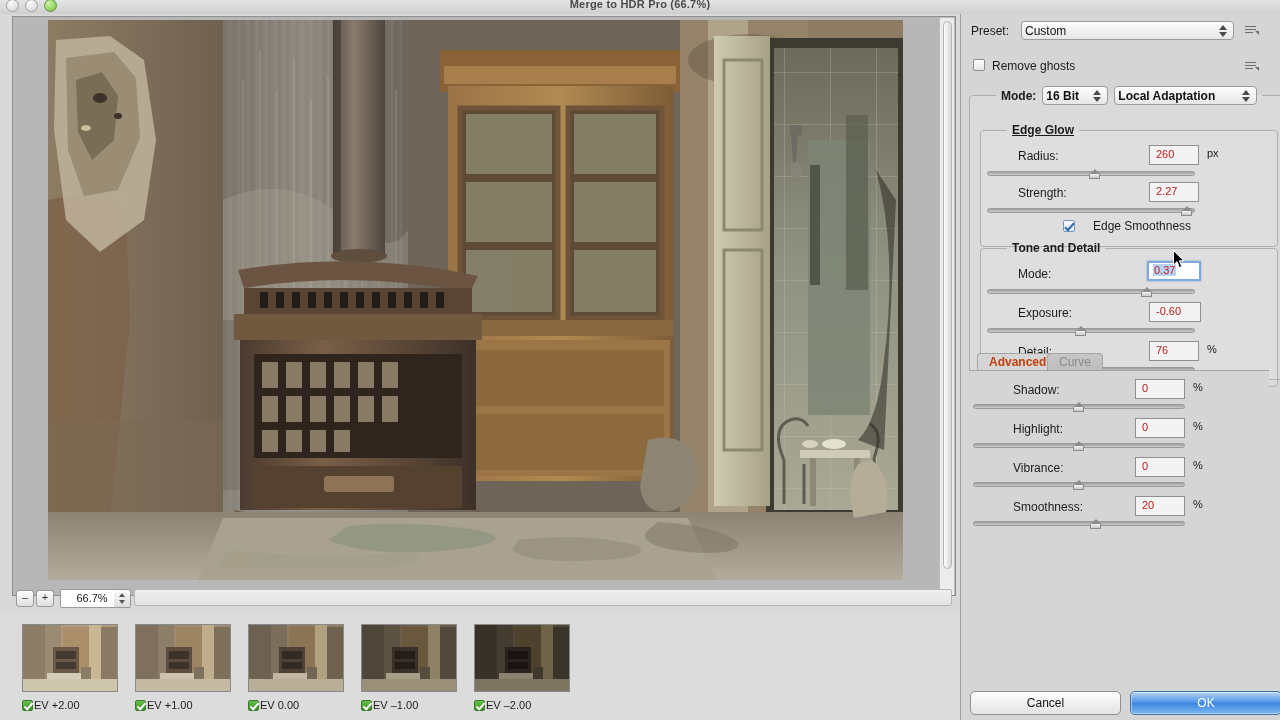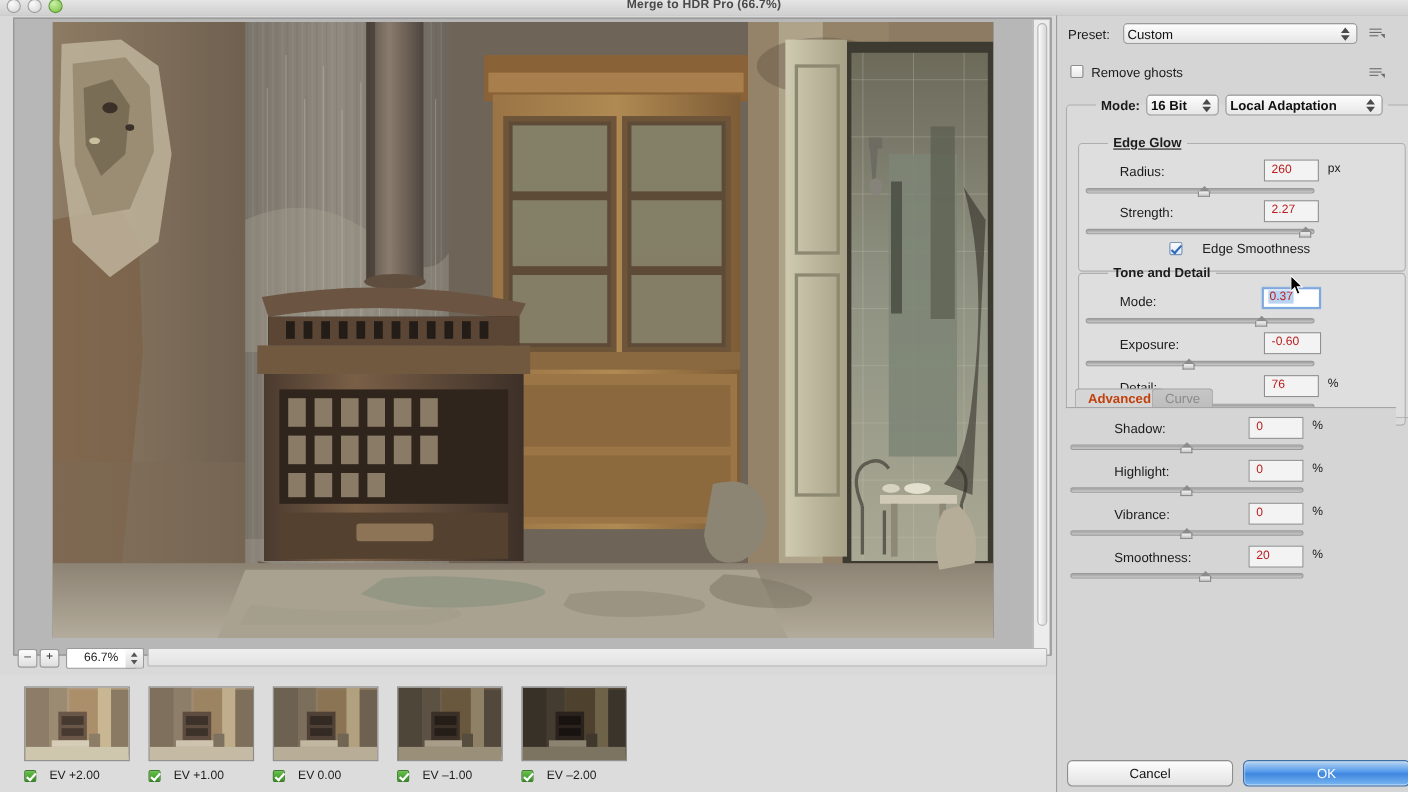--- a/index.html
+++ b/index.html
@@ -74,21 +74,21 @@
   .zstep:after{bottom:3px;border-top:4px solid #555;}
   .zrail{
     position:absolute;left:122px;top:3px;width:818px;height:17px;
     background:linear-gradient(#efefef,#e2e2e2);border:1px solid #b6b6b6;box-sizing:border-box;border-radius:2px;
   }
 
   
   .strip{position:absolute;left:0;top:600px;width:960px;height:120px;background:#dcdcdc;}
   .thumb{position:absolute;top:10px;width:96px;}
   .thumb .img{width:96px;height:68px;border:1px solid #8a8a8a;box-sizing:border-box;overflow:hidden;position:relative;}
-  .thumb .row{display:flex;align-items:center;gap:12px;margin-top:7px;}
+  .thumb .row{display:flex;align-items:center;gap:1px;margin-top:7px;}
   .cbx{
     width:11px;height:11px;border:1px solid #3d7a2e;border-radius:2px;box-sizing:border-box;
     background:linear-gradient(#67c04a,#349021);position:relative;flex:0 0 auto;
   }
   .cbx:after{
     content:"";position:absolute;left:3px;top:0px;width:3px;height:7px;
     border:solid #fff;border-width:0 2px 2px 0;transform:rotate(42deg);
   }
   .ev{font-size:11px;color:#1d1d1d;white-space:nowrap;}
 

